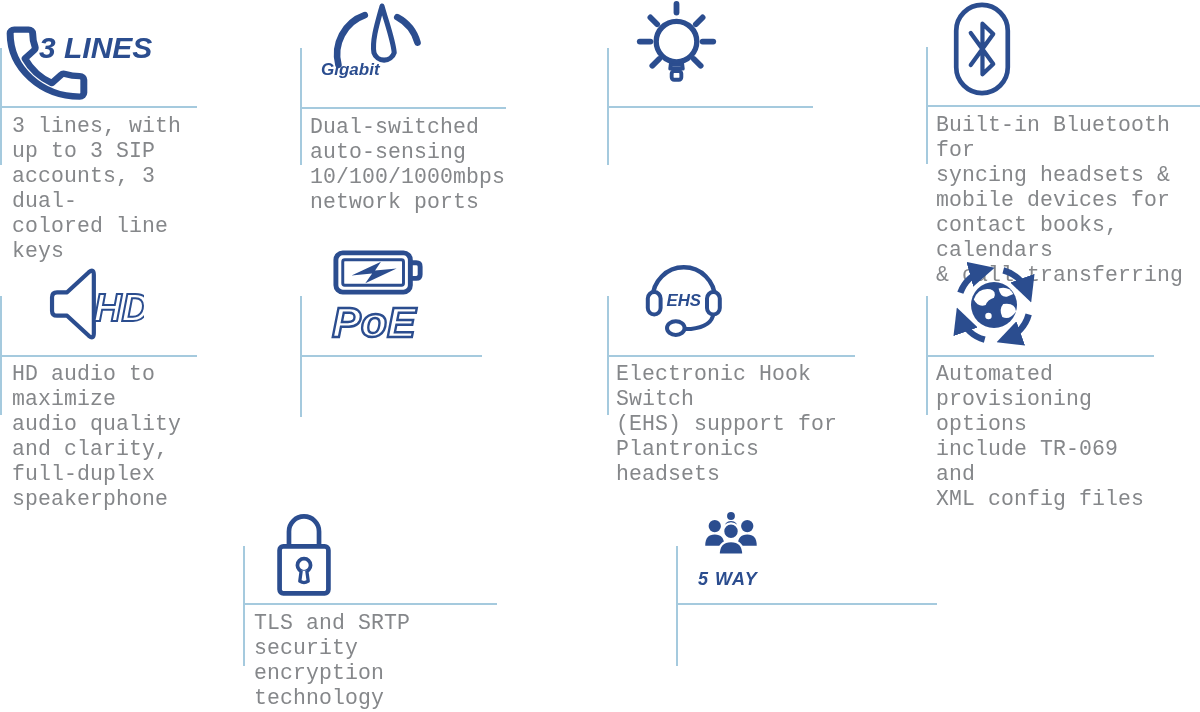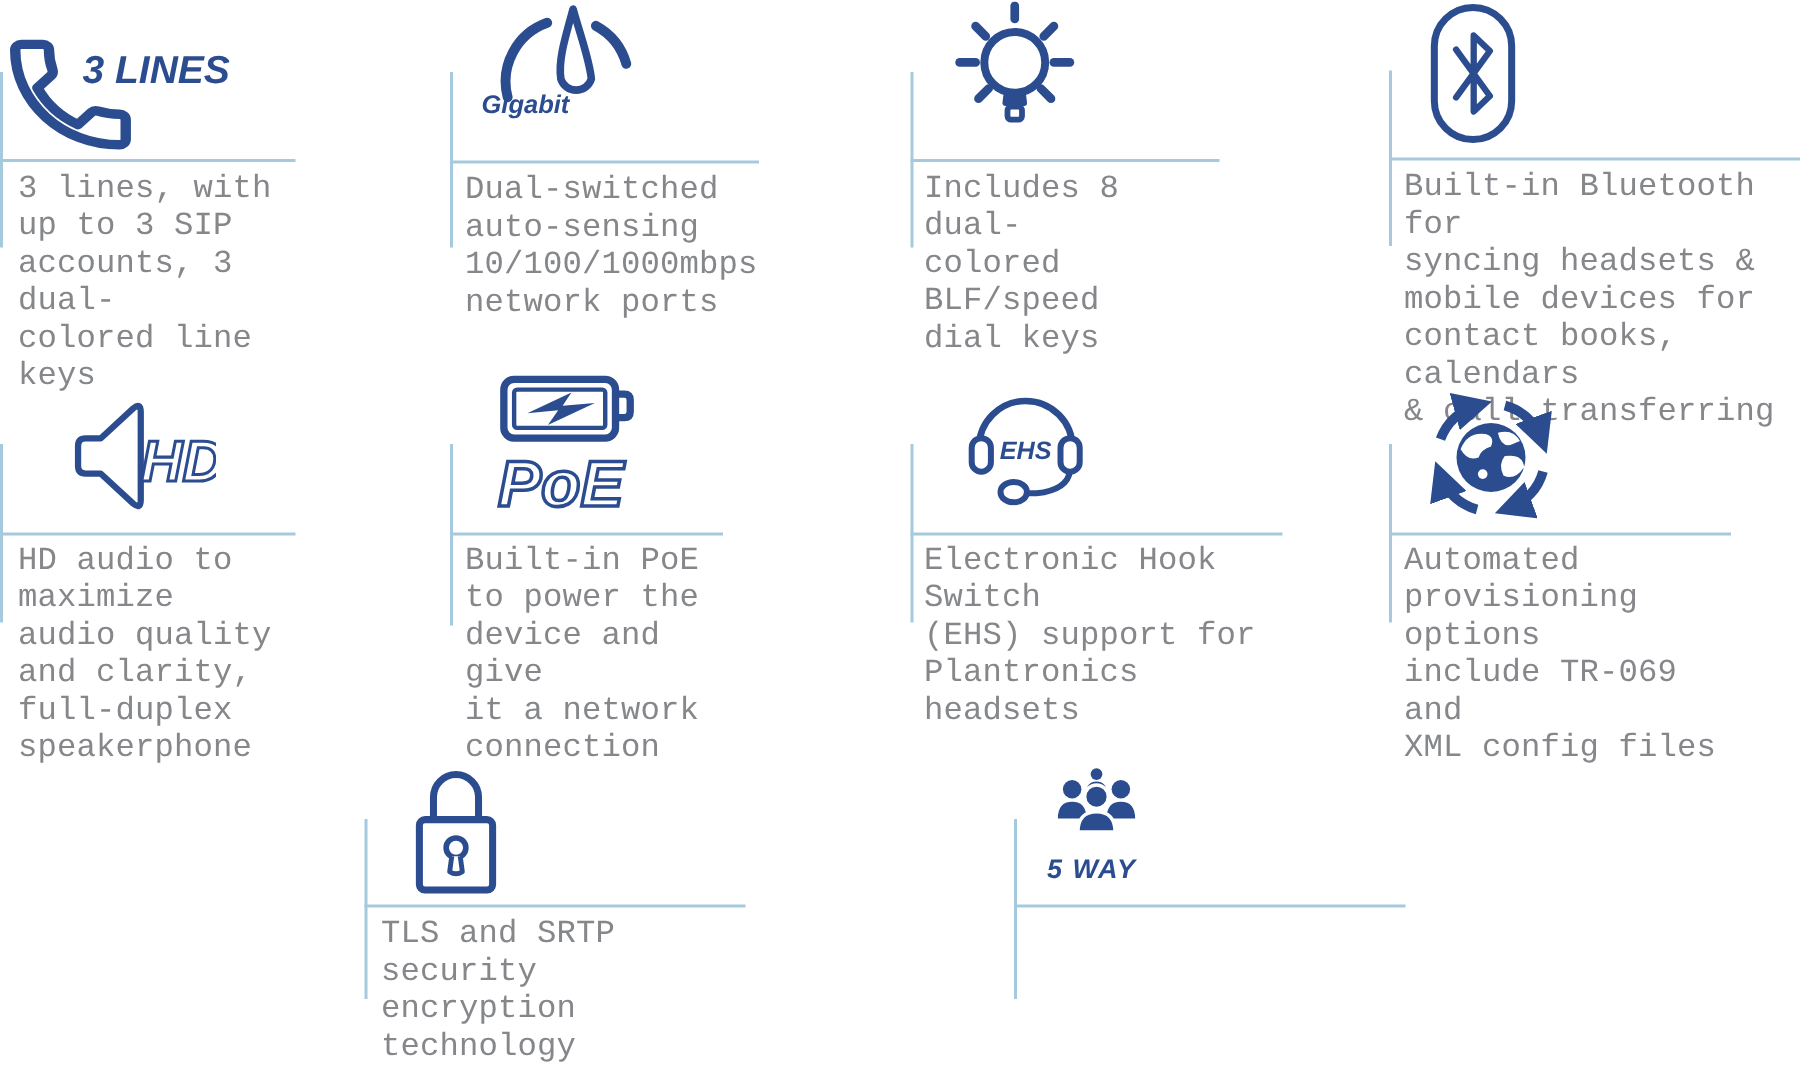--- a/index.html
+++ b/index.html
@@ -17,21 +17,21 @@
 <body>
 
 <div class="page">
 
   <div class="feature">
     <div class="vline" style="left:0;top:48px;height:117px"></div>
     <div class="hline" style="left:0;top:106px;width:197px"></div>
     <svg class="icon" style="left:4px;top:24px" width="88" height="80" viewBox="1.5 1.5 21.5 21.5" preserveAspectRatio="none">
       <path d="M6.62 10.79c1.44 2.83 3.76 5.14 6.59 6.59l2.2-2.2c.27-.27.67-.36 1.02-.24 1.12.37 2.33.57 3.57.57.55 0 1 .45 1 1V20c0 .55-.45 1-1 1-9.39 0-17-7.61-17-17 0-.55.45-1 1-1h3.5c.55 0 1 .45 1 1 0 1.25.2 2.45.57 3.57.11.35.03.74-.25 1.02l-2.2 2.2z" fill="none" stroke="#2b4d8f" stroke-width="1.7" stroke-linejoin="round"></path>
     </svg>
-    <div class="label" style="left:55px;top:31px;font-size:26px">3 LINES</div>
+    <div class="label" style="left:39px;top:31px;font-size:30px">3 LINES</div>
     <div class="desc" style="left:12px;top:114px;width:186px">3 lines, with
 up to 3 SIP
 accounts, 3 dual-
 colored line keys</div>
   </div>
 
   <div class="feature">
     <div class="vline" style="left:300px;top:48px;height:117px"></div>
     <div class="hline" style="left:300px;top:107px;width:206px"></div>
     <svg class="icon" style="left:328px;top:2px" width="102" height="72" viewBox="0 0 100 71">
@@ -57,23 +57,20 @@
         <path d="M23 42 H12"></path>
         <path d="M77 42 H88"></path>
         <path d="M32 60 L25 67"></path>
         <path d="M68 60 L75 67"></path>
       </g>
       <circle cx="50" cy="42" r="21" fill="none" stroke="#2b4d8f" stroke-width="5.5"></circle>
       <path d="M44.5 62 L43.5 70 H56.5 L55.5 62" fill="none" stroke="#2b4d8f" stroke-width="4" stroke-linejoin="round"></path>
       <path d="M43.5 66.5 H56.5" fill="none" stroke="#2b4d8f" stroke-width="3"></path>
       <rect x="45" y="72.5" width="10" height="9" rx="2.5" fill="none" stroke="#2b4d8f" stroke-width="4"></rect>
     </svg>
-    <div class="desc" style="left:616px;top:114px;width:205px">Includes 8 dual-
-colored BLF/speed
-dial keys</div>
   </div>
 
   <div class="feature">
     <div class="vline" style="left:926px;top:47px;height:117px"></div>
     <div class="hline" style="left:926px;top:105px;width:274px"></div>
     <svg class="icon" style="left:952px;top:2px" width="60" height="94" viewBox="0 0 64 100">
       <rect x="4.5" y="3" width="55" height="94" rx="27.5" fill="none" stroke="#2b4d8f" stroke-width="5"></rect>
       <path d="M20 33 L44 66 L32.5 77 L32.5 23 L44 34 L20 67" fill="none" stroke="#2b4d8f" stroke-width="4.5" stroke-linejoin="round" stroke-linecap="round"></path>
     </svg>
     <div class="desc" style="left:936px;top:113px;width:264px">Built-in Bluetooth for
@@ -101,25 +98,20 @@
   <div class="feature">
     <div class="vline" style="left:300px;top:296px;height:121px"></div>
     <div class="hline" style="left:300px;top:355px;width:182px"></div>
     <svg class="icon" style="left:330px;top:249px" width="98" height="96" viewBox="0 0 100 98">
       <rect x="6" y="4" width="76" height="40" rx="7" fill="none" stroke="#2b4d8f" stroke-width="5"></rect>
       <rect x="13" y="11" width="62" height="26" rx="2" fill="none" stroke="#2b4d8f" stroke-width="3"></rect>
       <path d="M82 14 h6 q4 0 4 4 v8 q0 4 -4 4 h-6" fill="none" stroke="#2b4d8f" stroke-width="5"></path>
       <path d="M22 27 L52 13 L46 22 L68 20 L36 35 L43 25 Z" fill="#2b4d8f"></path>
       <text x="2" y="90" font-size="44" font-style="italic" font-weight="bold" font-family="Liberation Sans, sans-serif" fill="#ffffff" stroke="#2b4d8f" stroke-width="2.4">PoE</text>
     </svg>
-    <div class="desc" style="left:310px;top:362px;width:176px">Built-in PoE
-to power the
-device and give
-it a  network
-connection</div>
   </div>
 
   <div class="feature">
     <div class="vline" style="left:607px;top:296px;height:119px"></div>
     <div class="hline" style="left:607px;top:355px;width:248px"></div>
     <svg class="icon" style="left:643px;top:252px" width="80" height="85" viewBox="0 0 100 106">
       <path d="M12 58 A39 39 0 0 1 90 58" fill="none" stroke="#2b4d8f" stroke-width="5.5"></path>
       <path d="M88 77 Q86 93 60 96 L52 96" fill="none" stroke="#2b4d8f" stroke-width="5" stroke-linecap="round"></path>
       <rect x="6" y="50" width="16" height="28" rx="8" fill="#ffffff" stroke="#2b4d8f" stroke-width="5"></rect>
       <rect x="80" y="50" width="16" height="28" rx="8" fill="#ffffff" stroke="#2b4d8f" stroke-width="5"></rect>

